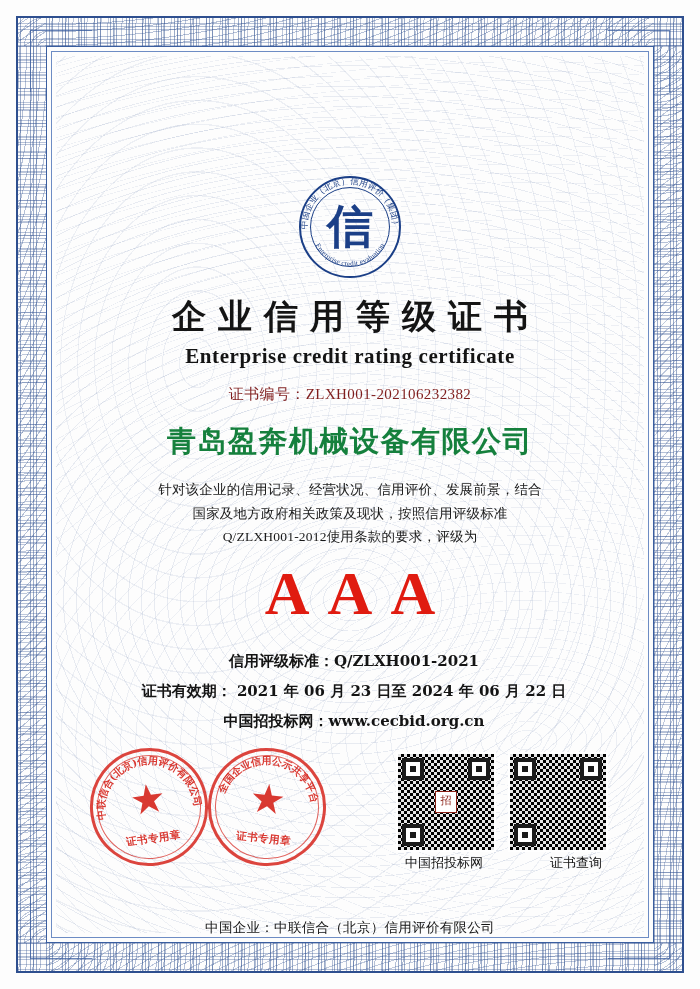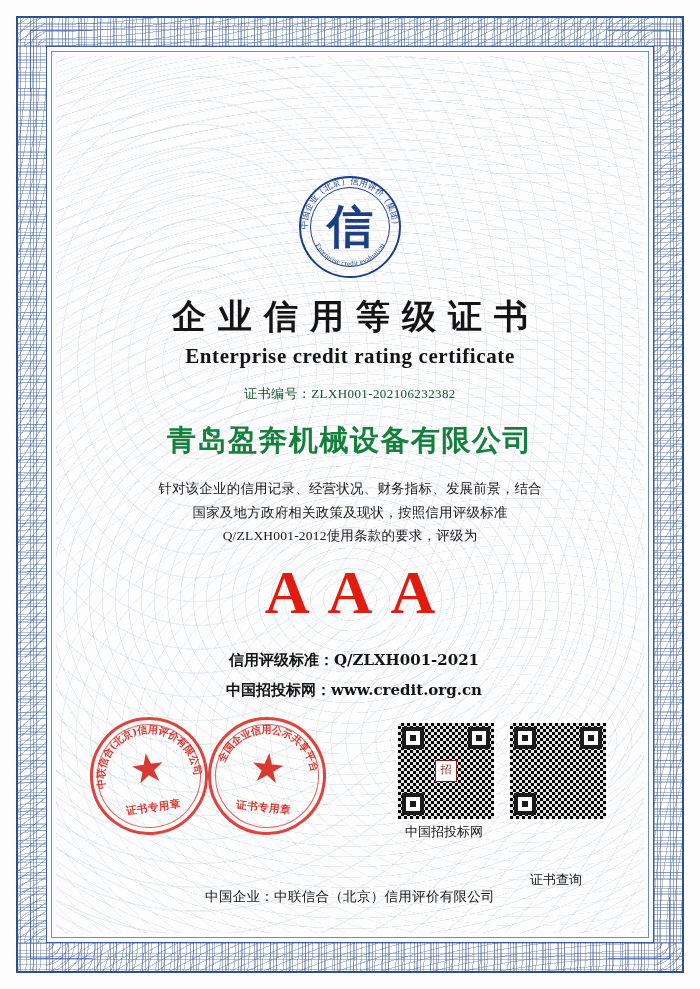--- a/index.html
+++ b/index.html
@@ -169,22 +169,22 @@
   .title-en {
     margin-top: 4px;
     font-size: 21px;
     font-weight: bold;
     color: #141414;
     letter-spacing: .6px;
     font-family: "Liberation Serif", serif;
   }
   .cert-no {
     margin-top: 16px;
-    font-size: 13px;
-    color: #14532d;
+    font-size: 15px;
+    color: #7f1d1d;
     letter-spacing: .4px;
   }
   .company {
     margin-top: 18px;
     font-size: 29px;
     font-weight: bold;
     color: #15803d;
     letter-spacing: 1.5px;
     font-family: "DejaVu Serif", serif;
   }
@@ -315,21 +315,21 @@
   }
   .qr-label {
     position: absolute;
     top: 112px;
     width: 120px;
     font-size: 13px;
     color: #141414;
     font-family: "DejaVu Serif", serif;
   }
   .qr-label.left { left: 328px; }
-  .qr-label.right { left: 440px; margin-top: 48px; }
+  .qr-label.right { left: 460px; }
 
   .issuer {
     margin-top: 2px;
     font-size: 13.5px;
     color: #141414;
     letter-spacing: .3px;
     font-family: "DejaVu Serif", serif;
   }
 </style>
 </head>
@@ -369,30 +369,31 @@
         <div class="xin">信</div>
       </div>
     </div>
 
     <div class="title-cn">企业信用等级证书</div>
     <div class="title-en">Enterprise credit rating certificate</div>
     <div class="cert-no">证书编号：ZLXH001-202106232382</div>
     <div class="company">青岛盈奔机械设备有限公司</div>
 
     <div class="desc">
-      <div>针对该企业的信用记录、经营状况、财务指标、发展前景，结合</div>
+      <div>针对该企业的信用记录、经营状况、信用评价、发展前景，结合</div>
       <div>国家及地方政府相关政策及现状，按照信用评级标准</div>
       <div>Q/ZLXH001-2012使用条款的要求，评级为</div>
     </div>
 
     <div class="grade">AAA</div>
 
     <div class="details">
       <div class="row">信用评级标准：Q/ZLXH001-2021</div>
-      <div class="row">中国招投标网：www.credit.org.cn</div>
+      <div class="row">证书有效期： 2021 年 06 月 23 日至 2024 年 06 月 22 日</div>
+      <div class="row">中国招投标网：www.cecbid.org.cn</div>
     </div>
 
     <div class="lower">
 
       <div class="seal one">
         <div class="ring"></div>
         <div class="ring2"></div>
         <svg viewBox="0 0 118 118">
           <defs>
               <path id="sealArc1" d="M 14,61 A 45,45 0 0 1 104,61"></path>

